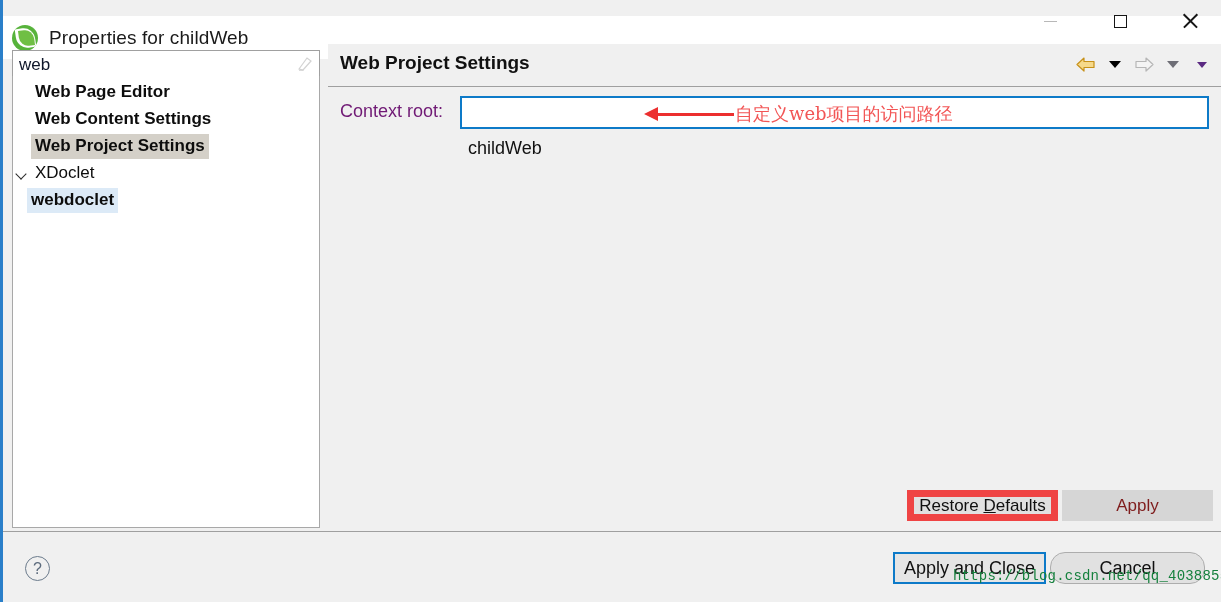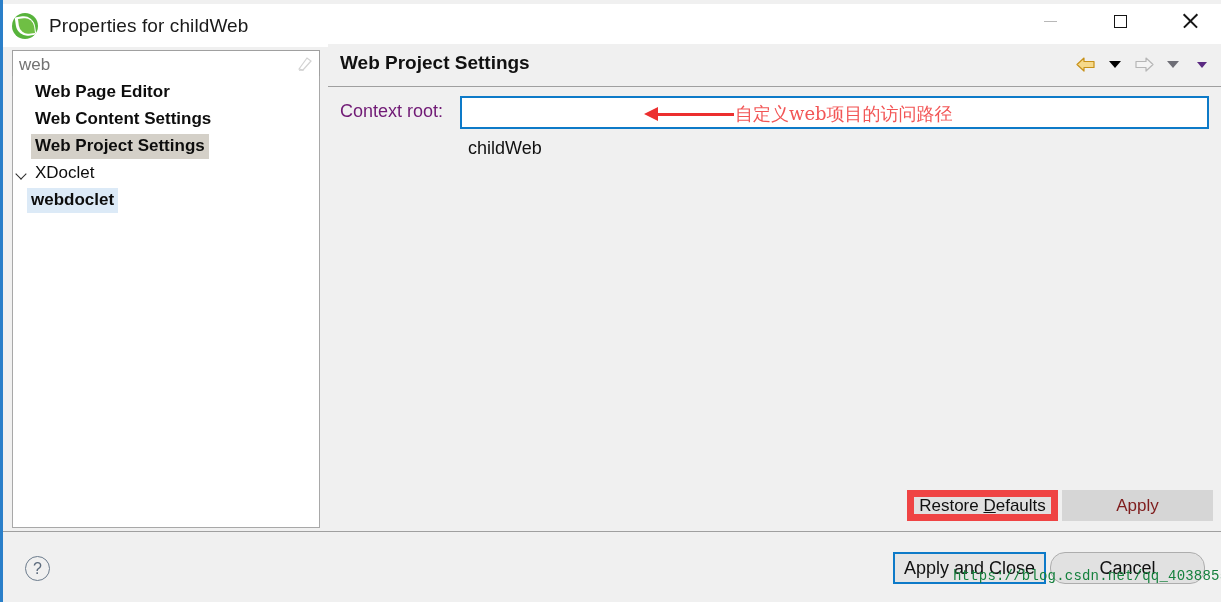--- a/index.html
+++ b/index.html
@@ -16,21 +16,21 @@
     height: 602px;
     background: #f0f0f0;
     box-sizing: border-box;
     border-left: 3px solid #2a7fc9;
     overflow: hidden;
   }
 
   
   #titlebar {
     position: absolute;
-    left: 0; top: 4px;
+    left: 0; top: 16px;
     width: 1218px;
     height: 43px;
     background: #ffffff;
     display: flex;
     align-items: center;
   }
   #app-icon {
     width: 26px;
     height: 26px;
     margin-left: 9px;
@@ -107,21 +107,21 @@
     box-sizing: border-box;
   }
   #filter-input {
     position: absolute;
     left: 4px; top: 0;
     width: 268px; height: 25px;
     border: none; outline: none;
     background: transparent;
     font-family: "Liberation Sans", sans-serif;
     font-size: 17px;
-    color: #737373;
+    color: #0f172a;
   }
   #filter-clear-icon {
     position: absolute;
     right: 5px; top: 4px;
     width: 18px; height: 18px;
     opacity: .38;
   }
   #tree {
     position: absolute;
     left: 0; top: 26px;

